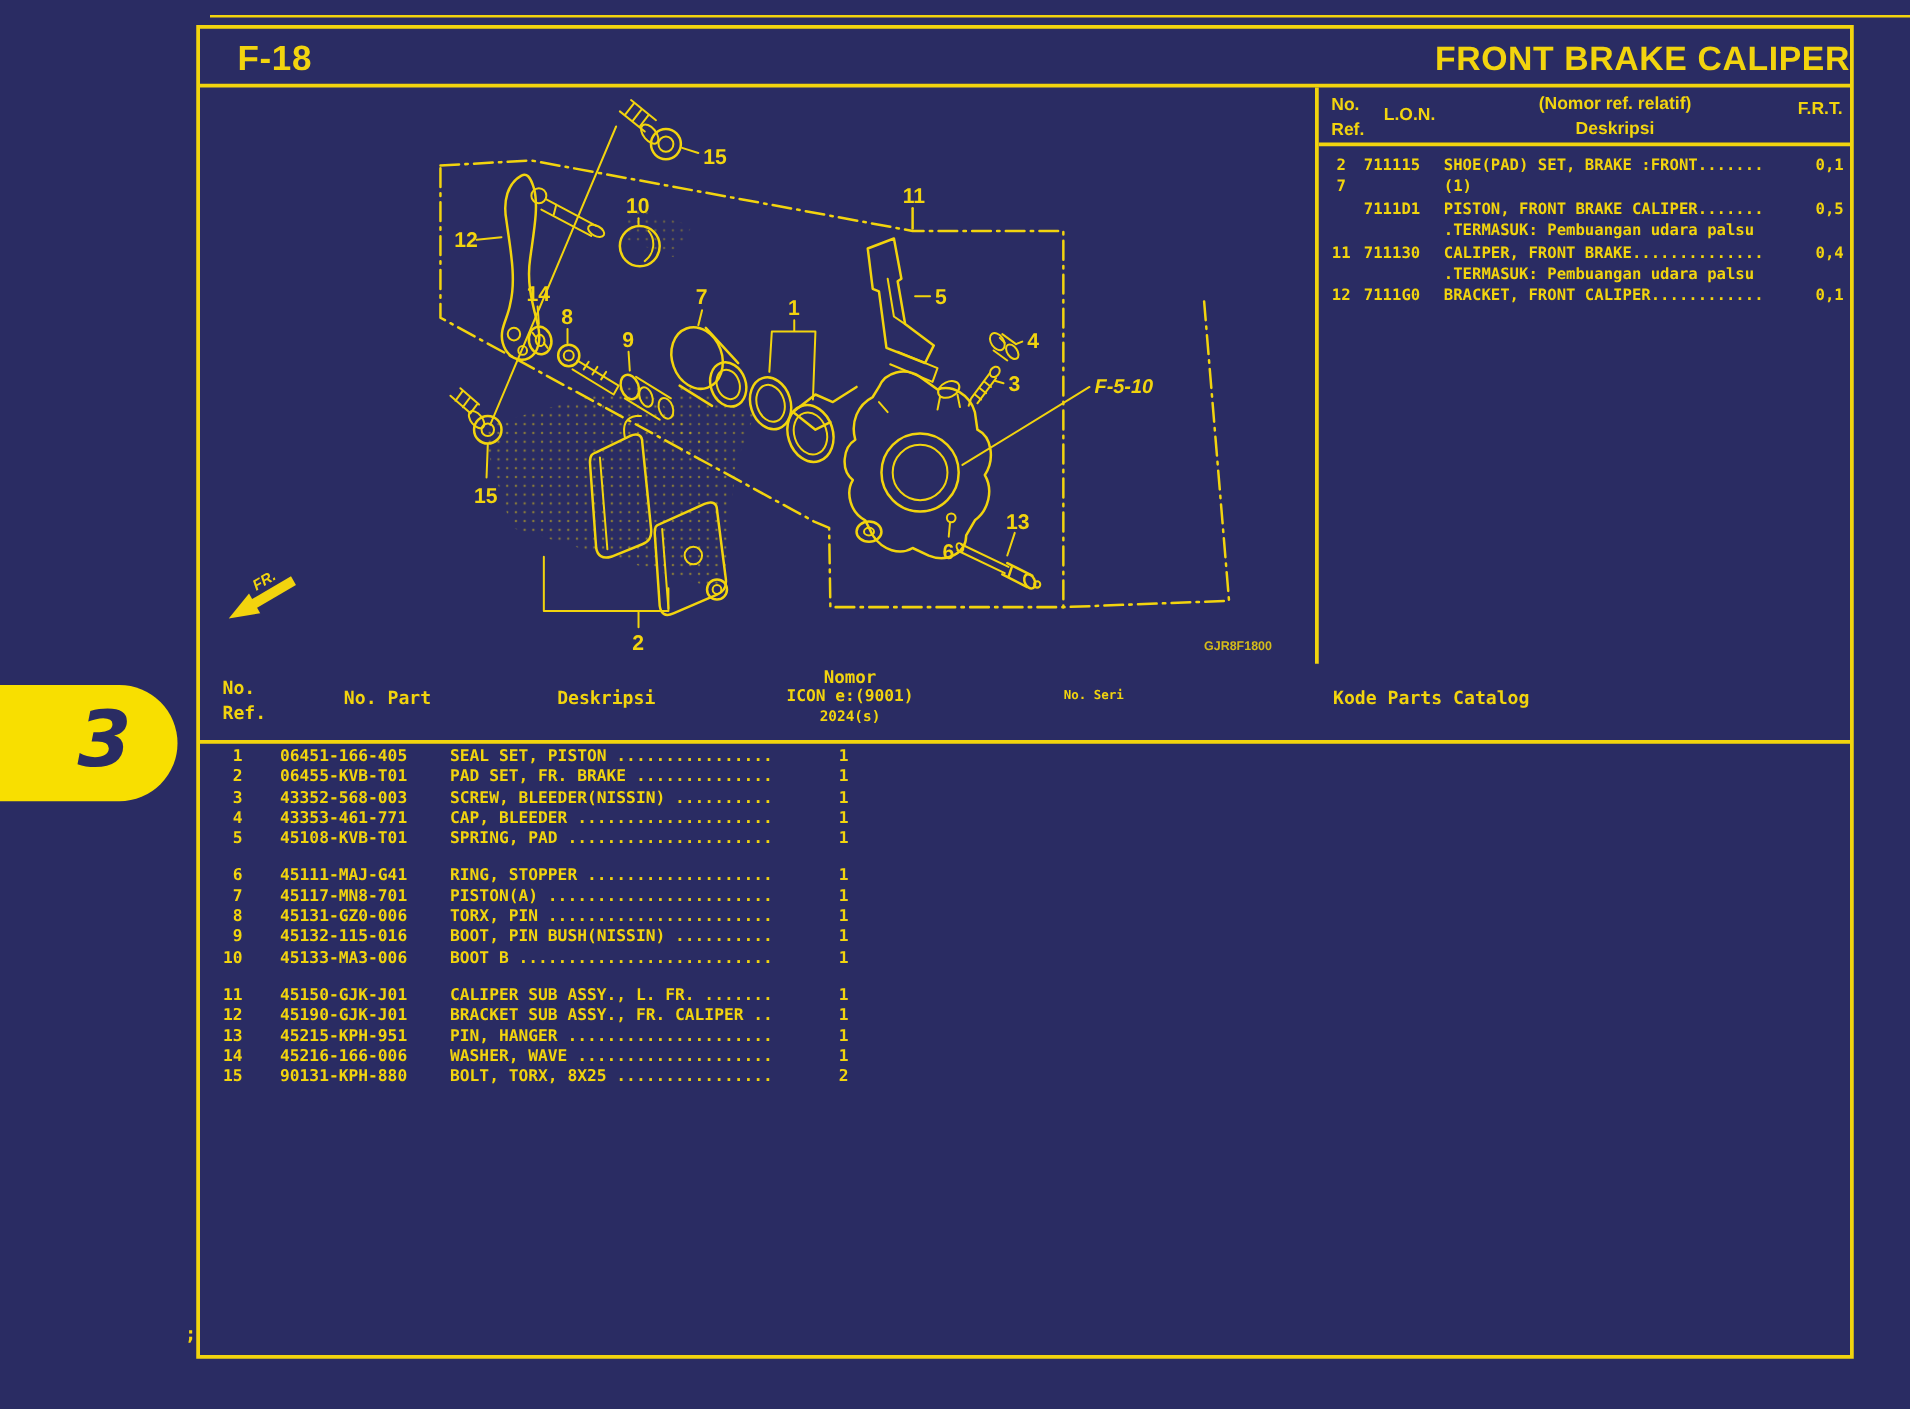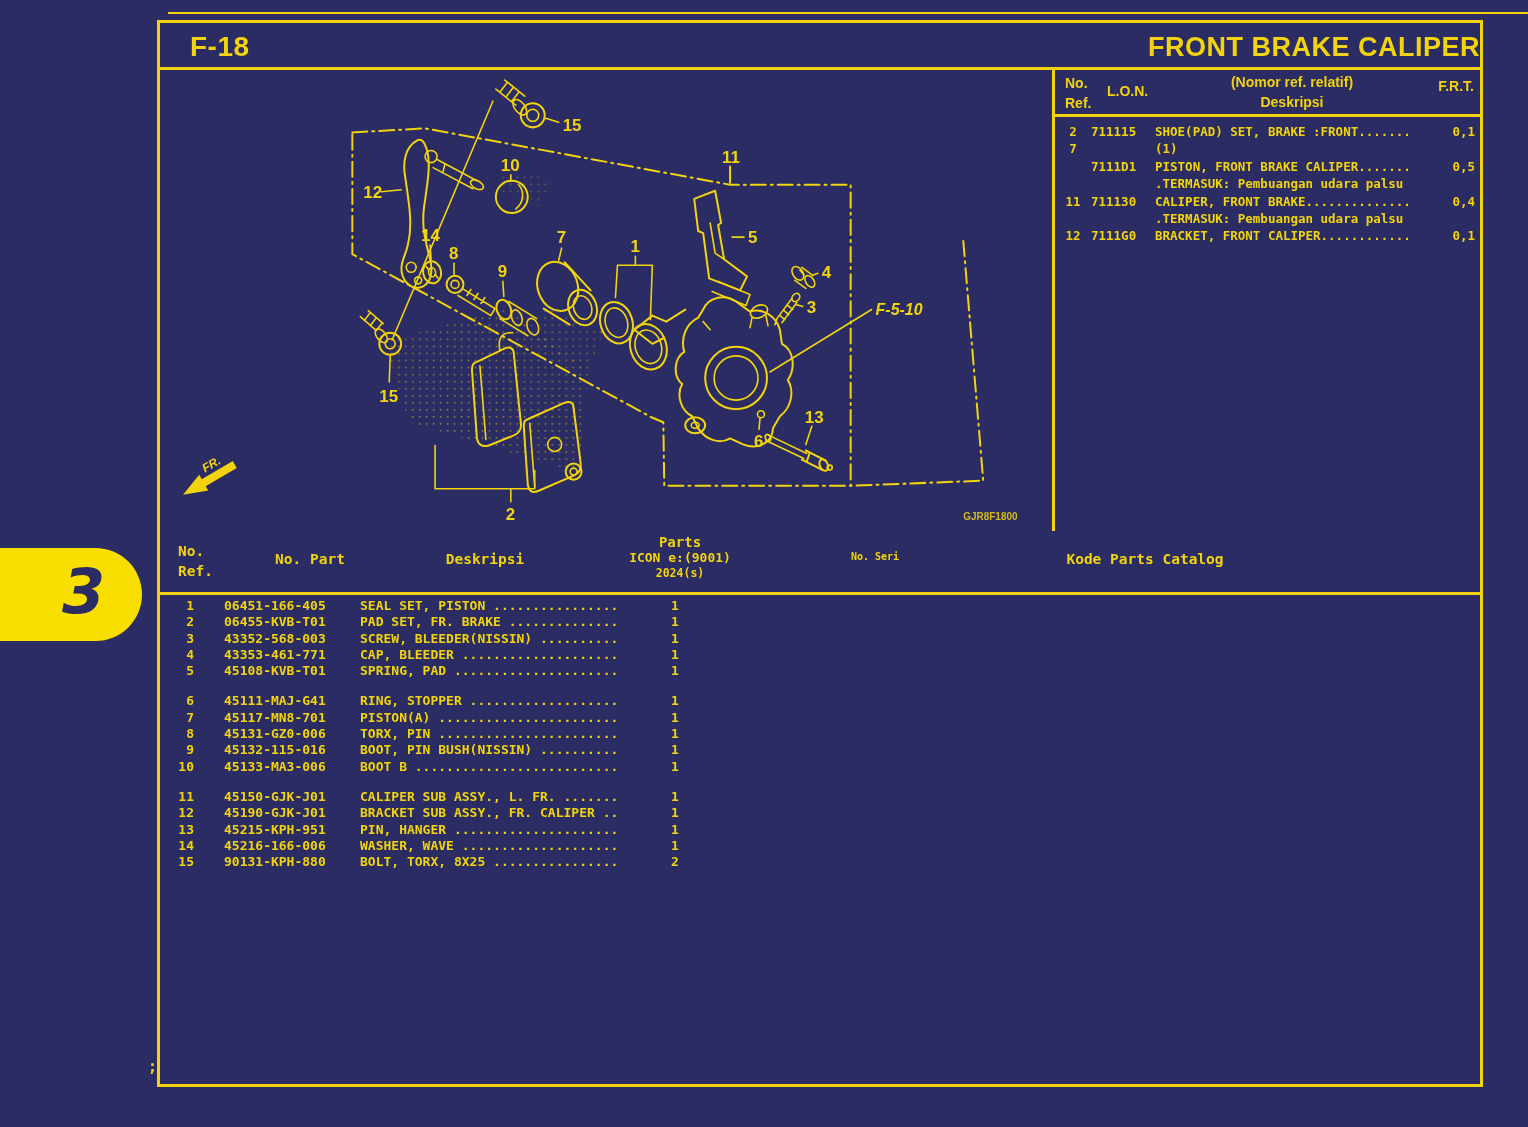--- a/index.html
+++ b/index.html
@@ -329,21 +329,21 @@
   </div>
 
   <div class="partshead">
     <div class="ph-noref">
       <div>No.</div>
       <div>Ref.</div>
     </div>
     <div class="ph-part">No. Part</div>
     <div class="ph-desc">Deskripsi</div>
     <div class="ph-jumlah">
-      <div class="j1">Parts</div>
+      <div class="j1">Nomor</div>
       <div class="j2">ICON e:(9001)</div>
       <div class="j3">2024(s)</div>
     </div>
     <div class="ph-seri">No. Seri</div>
     <div class="ph-kode">Kode Parts Catalog</div>
   </div>
 
   <div class="partsbody">
     <div class="prow">
         <span class="p-ref">1</span>

